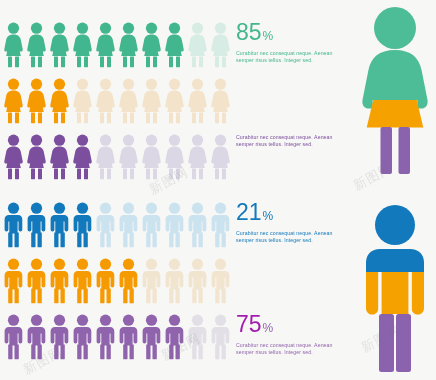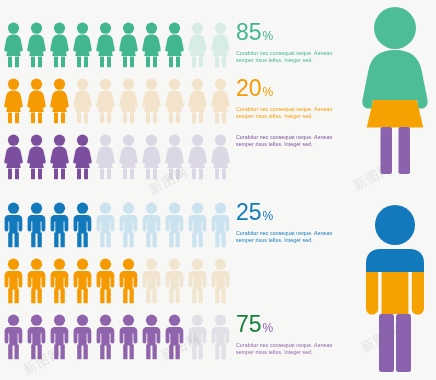--- a/index.html
+++ b/index.html
@@ -331,26 +331,20 @@
             <div class="person">
               <svg viewBox="0 0 23 46" xmlns="http://www.w3.org/2000/svg">
                 <circle cx="11.5" cy="6.2" r="5.6" fill="#f3e3ca"></circle>
                 <path d="M11.5 12.6c-4.4 0-6.6 2.1-7.4 5.6L2.3 27.2c-.25 1.5.6 2.4 1.7 2.4h1.2l-1.0 4.3h14.6l-1.0-4.3h1.2c1.1 0 1.95-.9 1.7-2.4l-1.8-9.0c-.8-3.5-3.0-5.6-7.4-5.6z" fill="#f3e3ca"></path>
                 <rect x="6.0" y="34.6" width="4.0" height="10.6" rx="0.4" fill="#f3e3ca"></rect>
                 <rect x="13.0" y="34.6" width="4.0" height="10.6" rx="0.4" fill="#f3e3ca"></rect>
               </svg>
             </div>
           </div>
         </div>
-      <div class="stat">
-        <div>
-          <span class="stat-value" style="color: rgb(245, 154, 0);">20</span><span class="stat-value stat-pct" style="color: rgb(245, 154, 0);">%</span>
-        </div>
-        <div class="stat-desc" style="color: rgb(245, 154, 0);">Curabitur nec consequat neque. Aenean semper risus tellus. Integer sed.</div>
-      </div>
     </div>
 
     <div class="row">
       <div class="row-icons">
           <div class="icon-slot">
             <div class="person">
               <svg viewBox="0 0 23 46" xmlns="http://www.w3.org/2000/svg">
                 <circle cx="11.5" cy="6.2" r="5.6" fill="#7b4e9e"></circle>
                 <path d="M11.5 12.6c-4.4 0-6.6 2.1-7.4 5.6L2.3 27.2c-.25 1.5.6 2.4 1.7 2.4h1.2l-1.0 4.3h14.6l-1.0-4.3h1.2c1.1 0 1.95-.9 1.7-2.4l-1.8-9.0c-.8-3.5-3.0-5.6-7.4-5.6z" fill="#7b4e9e"></path>
                 <rect x="6.0" y="34.6" width="4.0" height="10.6" rx="0.4" fill="#7b4e9e"></rect>
@@ -555,21 +549,21 @@
                 <circle cx="11.5" cy="6.2" r="5.6" fill="#cbe2ef"></circle>
                 <path d="M7.0 13.0h9.0c2.6 0 4.3 1.7 4.3 4.2v10.4c0 1.2-.8 2.0-1.9 2.0s-1.9-.8-1.9-2.0V19.4h-.9v12.0H7.3V19.4h-.9v8.2c0 1.2-.8 2.0-1.9 2.0s-1.9-.8-1.9-2.0V17.2c0-2.5 1.7-4.2 4.3-4.2z" fill="#cbe2ef"></path>
                 <rect x="6.2" y="30.4" width="4.3" height="14.8" rx="0.4" fill="#cbe2ef"></rect>
                 <rect x="12.5" y="30.4" width="4.3" height="14.8" rx="0.4" fill="#cbe2ef"></rect>
               </svg>
             </div>
           </div>
         </div>
       <div class="stat">
         <div>
-          <span class="stat-value" style="color: rgb(18, 121, 189);">25</span><span class="stat-value stat-pct" style="color: rgb(18, 121, 189);">%</span>
+          <span class="stat-value" style="color: rgb(18, 121, 189);">21</span><span class="stat-value stat-pct" style="color: rgb(18, 121, 189);">%</span>
         </div>
         <div class="stat-desc" style="color: rgb(18, 121, 189);">Curabitur nec consequat neque. Aenean semper risus tellus. Integer sed.</div>
       </div>
     </div>
 
     <div class="row">
       <div class="row-icons">
           <div class="icon-slot">
             <div class="person">
               <svg viewBox="0 0 23 46" xmlns="http://www.w3.org/2000/svg">
@@ -771,21 +765,21 @@
                 <circle cx="11.5" cy="6.2" r="5.6" fill="#e2dfe6"></circle>
                 <path d="M7.0 13.0h9.0c2.6 0 4.3 1.7 4.3 4.2v10.4c0 1.2-.8 2.0-1.9 2.0s-1.9-.8-1.9-2.0V19.4h-.9v12.0H7.3V19.4h-.9v8.2c0 1.2-.8 2.0-1.9 2.0s-1.9-.8-1.9-2.0V17.2c0-2.5 1.7-4.2 4.3-4.2z" fill="#e2dfe6"></path>
                 <rect x="6.2" y="30.4" width="4.3" height="14.8" rx="0.4" fill="#e2dfe6"></rect>
                 <rect x="12.5" y="30.4" width="4.3" height="14.8" rx="0.4" fill="#e2dfe6"></rect>
               </svg>
             </div>
           </div>
         </div>
       <div class="stat">
         <div>
-          <span class="stat-value" style="color: #15803d;">75</span><span class="stat-value stat-pct" style="color: rgb(144, 99, 173);">%</span>
+          <span class="stat-value" style="color: #a21caf;">75</span><span class="stat-value stat-pct" style="color: rgb(144, 99, 173);">%</span>
         </div>
         <div class="stat-desc" style="color: rgb(144, 99, 173);">Curabitur nec consequat neque. Aenean semper risus tellus. Integer sed.</div>
       </div>
     </div>
   </div>
 
   <div class="hero hero-female">
       <svg viewBox="0 0 78 172" width="78" height="172" xmlns="http://www.w3.org/2000/svg">
         <circle cx="39" cy="24" r="21" fill="#4cbd96"></circle>
         <path d="M39 46c-16 0-24 7.6-26.6 20.2L6.5 96c-.9 5.4 2.2 8.6 6.2 8.6h4.0V96h44.6v8.6h4.0c4.0 0 7.1-3.2 6.2-8.6l-5.9-29.8C62.9 53.6 55 46 39 46z" fill="#4cbd96"></path>

